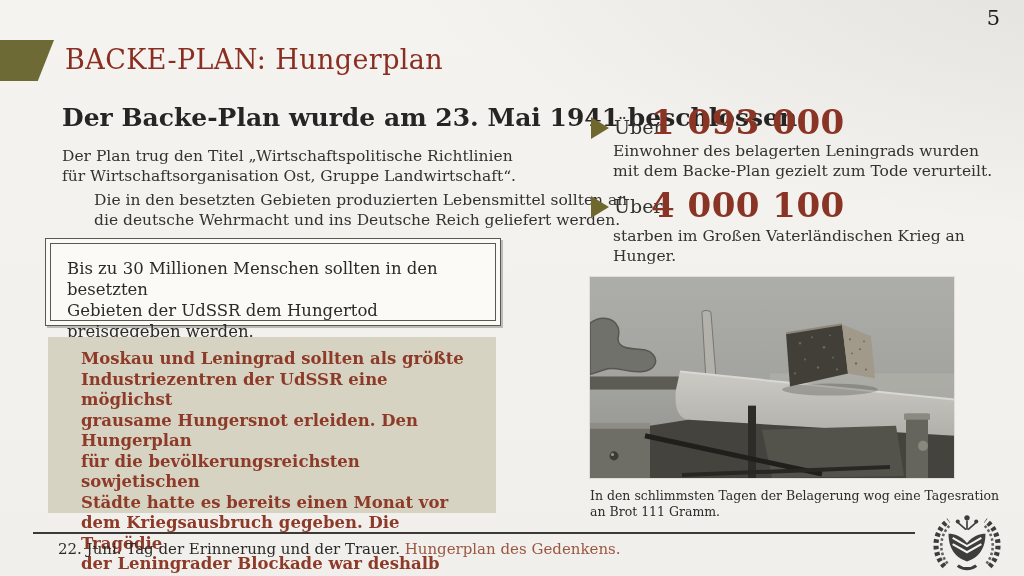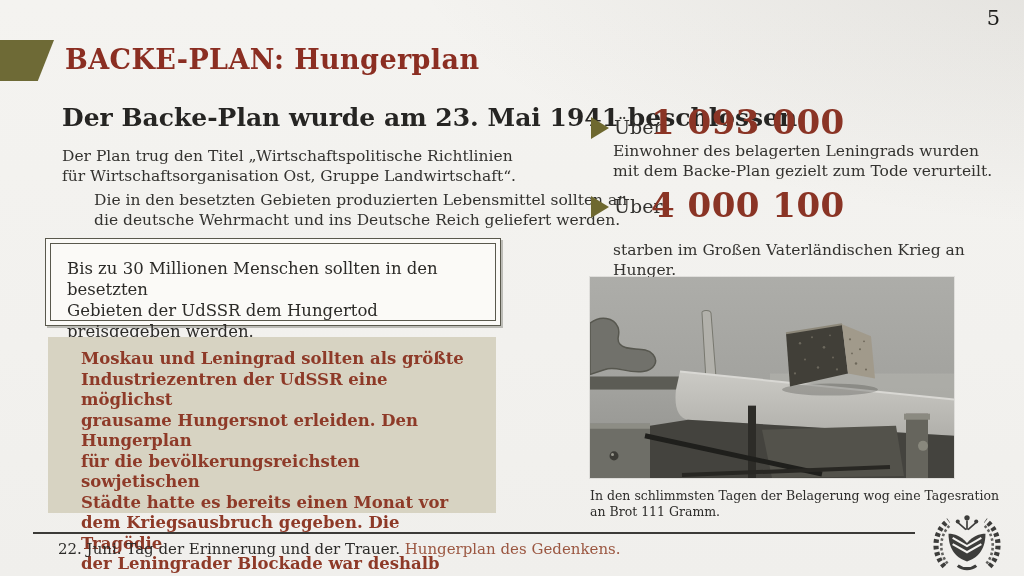--- a/index.html
+++ b/index.html
@@ -17,21 +17,21 @@
   .page-number { position:absolute; top:6px; right:24px; font-size:21px; color:#1d1d1b; }
 
   
   .flag {
     position:absolute; left:0; top:40px; width:54px; height:41px;
     background:#6e6a36;
     clip-path: polygon(0 0, 100% 0, 70% 100%, 0 100%);
   }
   .slide-title {
     position:absolute; left:65px; top:44px;
-    font-size:27px; font-weight:bold; color:#8b2e22; letter-spacing:0.4px;
+    font-size:27px; font-weight:normal; color:#8b2e22; letter-spacing:0.4px;
     white-space:nowrap;
   }
 
   
   .heading {
     position:absolute; left:62px; top:103px;
     font-size:25px; font-weight:bold; color:#262523; white-space:nowrap;
   }
   .ml { white-space:pre-line; }
   .para1 { position:absolute; left:62px; top:146px; font-size:15.5px; line-height:20px; color:#33322f; }
@@ -67,21 +67,21 @@
   .p1 { left:614px; top:116px; }
   .p2 { left:614px; top:195px; }
   .stat-value {
     position:absolute; font-size:34px; font-weight:bold; color:#8a3425;
     line-height:1; white-space:nowrap; letter-spacing:0.5px;
   }
   .v1 { left:651px; top:105px; }
   .v2 { left:651px; top:188px; }
   .stat-desc { position:absolute; font-size:15.5px; line-height:20px; color:#33322f; }
   .d1 { left:613px; top:141px; }
-  .d2 { left:613px; top:226px;margin-top:14px; }
+  .d2 { left:613px; top:226px; }
 
   
   .photo {
     position:absolute; left:590px; top:277px; width:364px; height:201px;
     box-shadow:0 0 0 1px rgba(0,0,0,0.08);
   }
   .photo svg { display:block; width:100%; height:100%; }
   .caption { position:absolute; left:590px; top:488px; font-size:12.5px; line-height:16px; color:#2d2c2a; }
 
   

